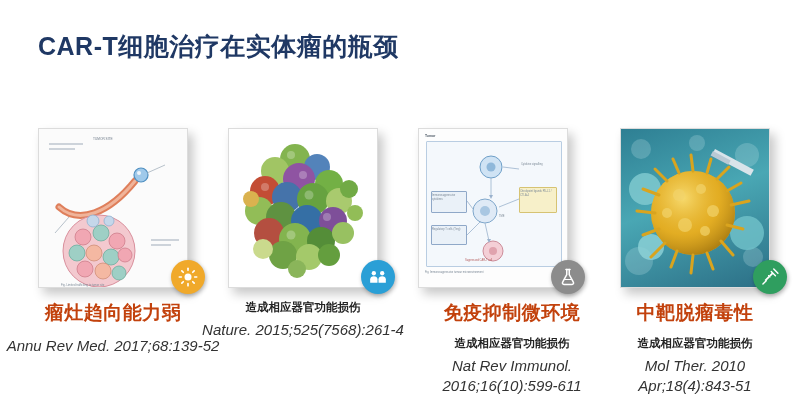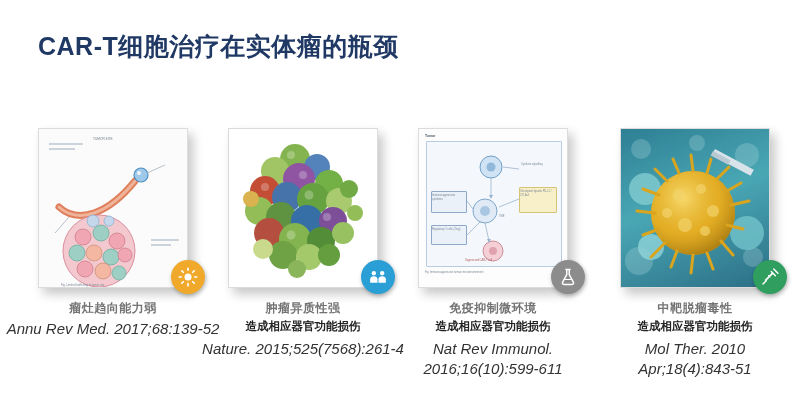--- a/index.html
+++ b/index.html
@@ -51,25 +51,25 @@
     bottom:-6px;
     display:flex;
     align-items:center;
     justify-content:center;
     color:#fff;
   }
 
   .captions { position:absolute; left:0; top:300px; width:809px; }
   .caption { position:absolute; text-align:center; width:220px; }
   .cap-h {
-    font-size:12px;
+    font-size:19px;
     font-weight:bold;
-    color:#737373;
+    color:#c2410c;
     letter-spacing:0.5px;
-    margin-bottom:2px;
+    margin-bottom:10px;
   }
   .cap-sub {
     font-size:11.5px;
     font-weight:bold;
     color:#222;
     margin-bottom:5px;
   }
   .cap-ref {
     font-size:15px;
     font-style:italic;
@@ -329,26 +329,25 @@
   </div>
 
   <div class="captions">
 
     <div class="caption" style="left:3px;">
       <div class="cap-h">瘤灶趋向能力弱</div>
       <div class="cap-ref">Annu Rev Med. 2017;68:139-52</div>
     </div>
 
     <div class="caption" style="left:193px;">
-      <div class="cap-h">肿瘤异质性强</div>
       <div class="cap-sub">造成相应器官功能损伤</div>
       <div class="cap-ref">Nature. 2015;525(7568):261-4</div>
     </div>
 
-    <div class="caption" style="left:383px;">
+    <div class="caption" style="left:402px;">
       <div class="cap-h">免疫抑制微环境</div>
       <div class="cap-sub">造成相应器官功能损伤</div>
       <div class="cap-ref" style="white-space:pre-line;">Nat Rev Immunol.
 2016;16(10):599-611</div>
     </div>
 
     <div class="caption" style="left:585px;">
       <div class="cap-h">中靶脱瘤毒性</div>
       <div class="cap-sub">造成相应器官功能损伤</div>
       <div class="cap-ref" style="white-space:pre-line;">Mol Ther. 2010

